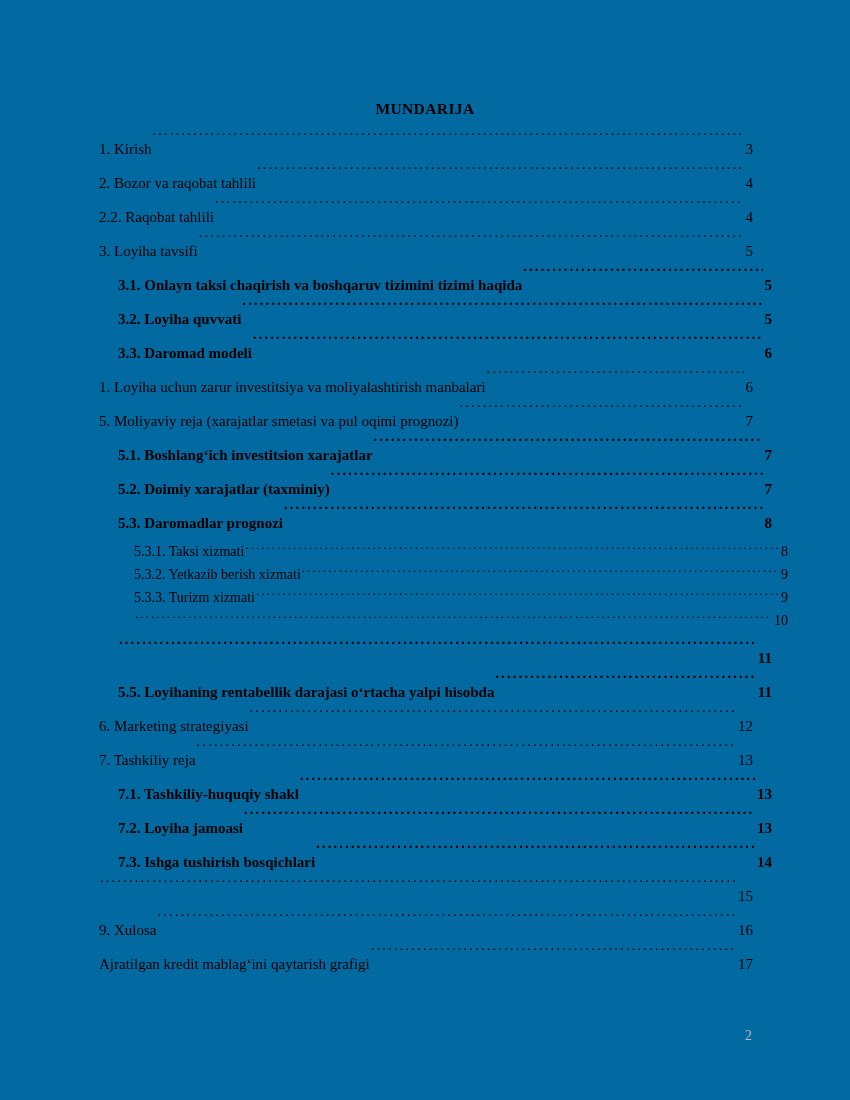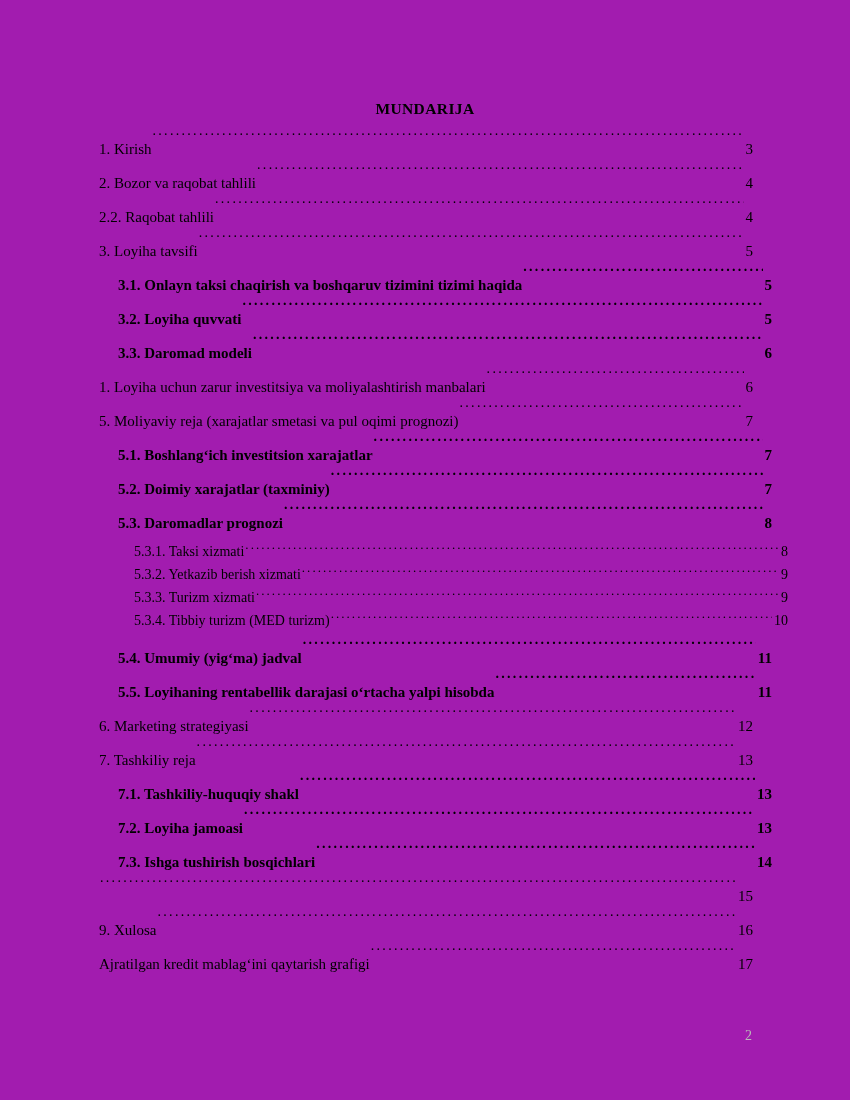--- a/index.html
+++ b/index.html
@@ -11,21 +11,21 @@
     width: 850px;
     height: 1100px;
     font-family: "Liberation Serif", "DejaVu Serif", serif;
     color: #000000;
     position: relative;
     overflow: hidden;
   }
   .page {
     position: absolute;
     inset: 0;
-    background: #a21caf;
+    background: #0369a1;
   }
   .doc-title {
     position: absolute;
     top: 100px;
     left: 0;
     width: 850px;
     text-align: center;
     font-size: 15.5px;
     font-weight: bold;
     letter-spacing: 0.4px;
@@ -188,26 +188,24 @@
         <span class="label">5.3.2. Yetkazib berish xizmati</span>
         <span class="leader"></span>
         <span class="pageno">9</span>
       </div>
       <div class="toc-entry lvl3">
         <span class="label">5.3.3. Turizm xizmati</span>
         <span class="leader"></span>
         <span class="pageno">9</span>
       </div>
       <div class="toc-entry lvl3">
-        <span class="label">5.3.4. Tibbiy turizm (MED turizm)</span>
         <span class="leader"></span>
         <span class="pageno">10</span>
       </div>
       <div class="toc-entry lvl2 gap-before">
-        <span class="label">5.4. Umumiy (yigʻma) jadval</span>
         <span class="leader"></span>
         <span class="pageno">11</span>
       </div>
       <div class="toc-entry lvl2">
         <span class="label">5.5. Loyihaning rentabellik darajasi oʻrtacha yalpi hisobda</span>
         <span class="leader"></span>
         <span class="pageno">11</span>
       </div>
       <div class="toc-entry lvl1">
         <span class="label">6. Marketing strategiyasi</span>

